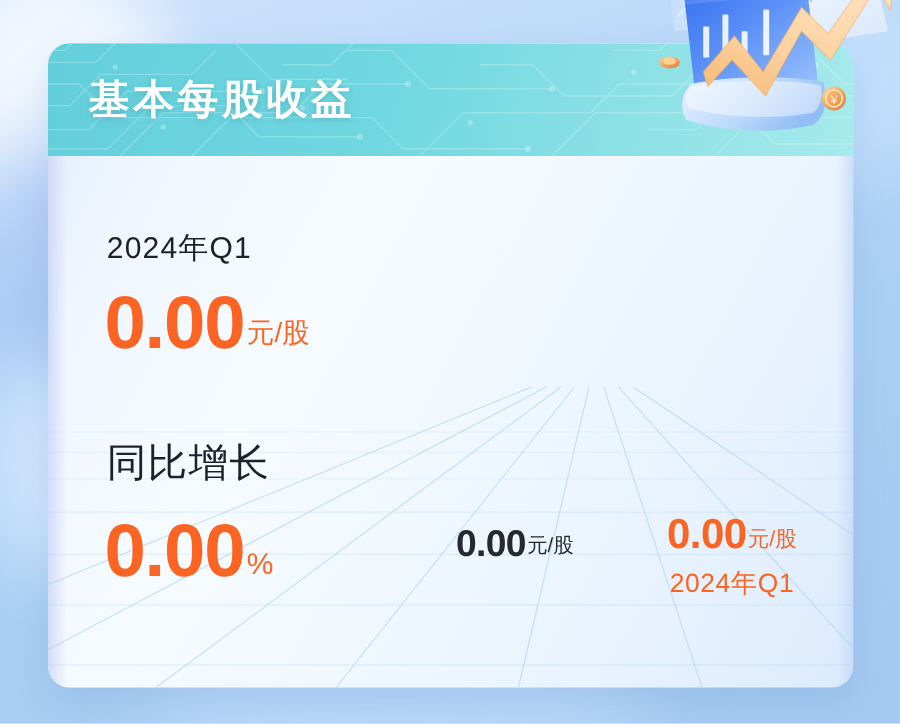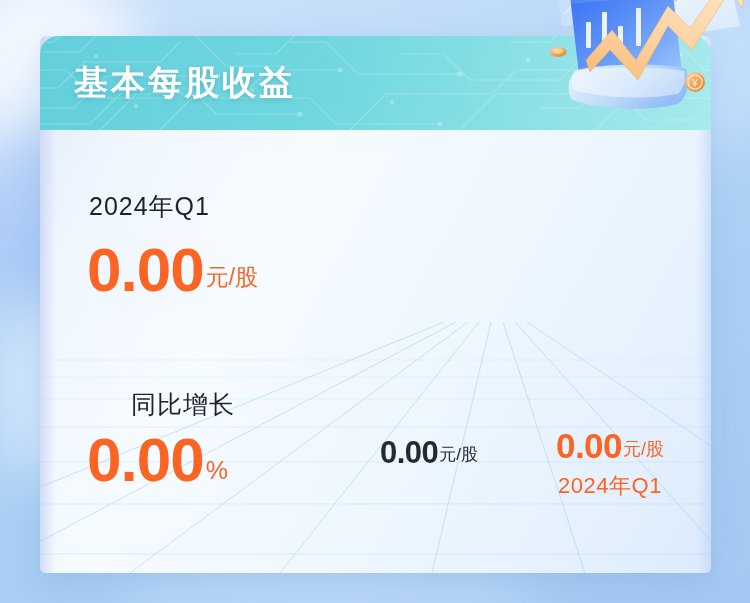--- a/index.html
+++ b/index.html
@@ -26,21 +26,21 @@
   .blob-c { left:-10px; top:300px; width:120px; height:180px;
             background:rgba(214,233,253,.8); }
   .blob-d { right:-40px; top:-20px; width:200px; height:170px;
             background:rgba(198,224,252,.75); }
   .blob-e { left:120px; bottom:-80px; width:420px; height:170px;
             background:rgba(196,222,252,.55); filter:blur(34px); }
 
   
   .card {
     position:absolute; left:40px; top:36px; width:671px; height:537px;
-    border-radius:6px;
+    border-radius:18px;
     background:
       linear-gradient(118deg,#dfeafb 0%,#eff6fe 14%,#f6fbff 34%,#eef7fe 62%,#e4f0fd 86%,#dbeafc 100%);
     box-shadow:0 10px 26px rgba(110,150,200,.22);
     overflow:hidden;
   }
   .card-sheen {
     position:absolute; left:0; top:0; width:16px; height:100%;
     background:linear-gradient(90deg,rgba(205,214,245,.85),rgba(230,240,254,0));
   }
   .card-sheen-r {
@@ -90,22 +90,22 @@
   .unit-sm {
     font-size:23px; color:#fb6423; font-weight:500;
     padding-bottom:5px; margin-left:2px; letter-spacing:0px;
   }
   .pct-sm {
     font-size:25px; color:#fb6423; font-weight:500;
     padding-bottom:3px; margin-left:2px;
   }
 
   .m2-label {
-    position:absolute; left:49px; top:352px;
-    font-size:25px; color:#1d2128; letter-spacing:1px;margin-left:42px;
+    position:absolute; left:49px; top:328px;
+    font-size:33px; color:#1d2128; letter-spacing:1px;
   }
   .m2-value {
     position:absolute; left:47px; top:395px;
     display:flex; align-items:flex-end;
   }
 
   
   .cmp {
     position:absolute; text-align:center;
   }

